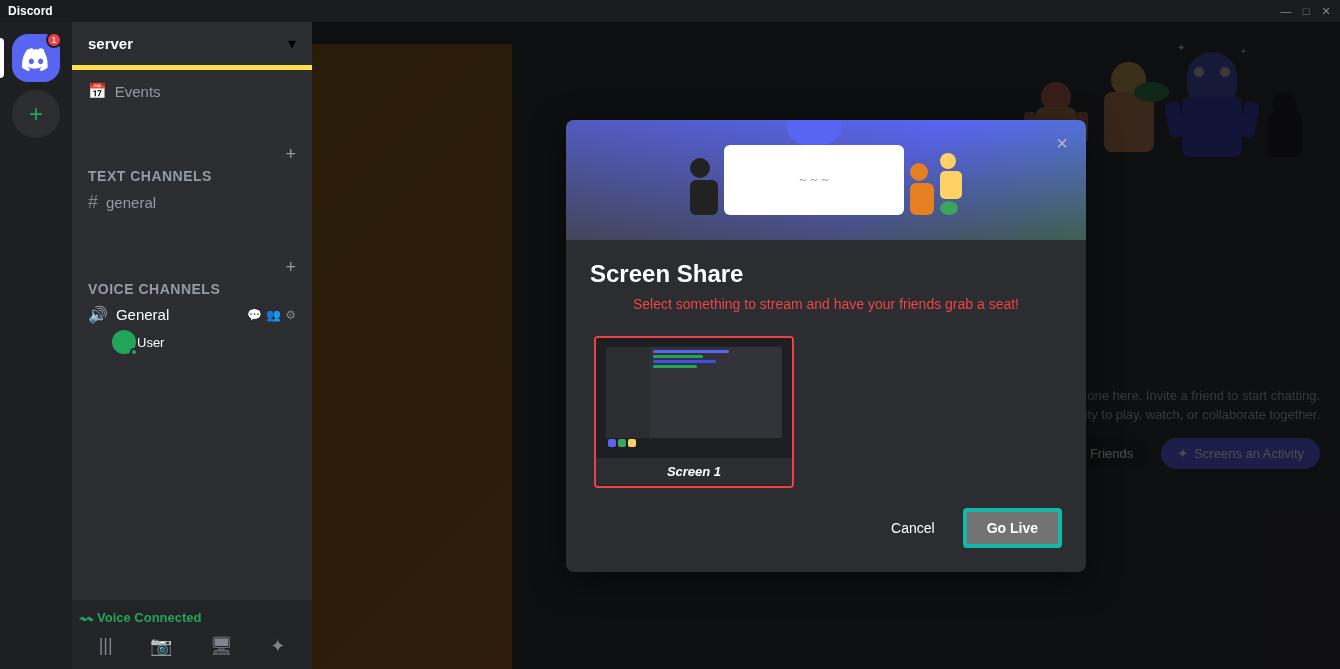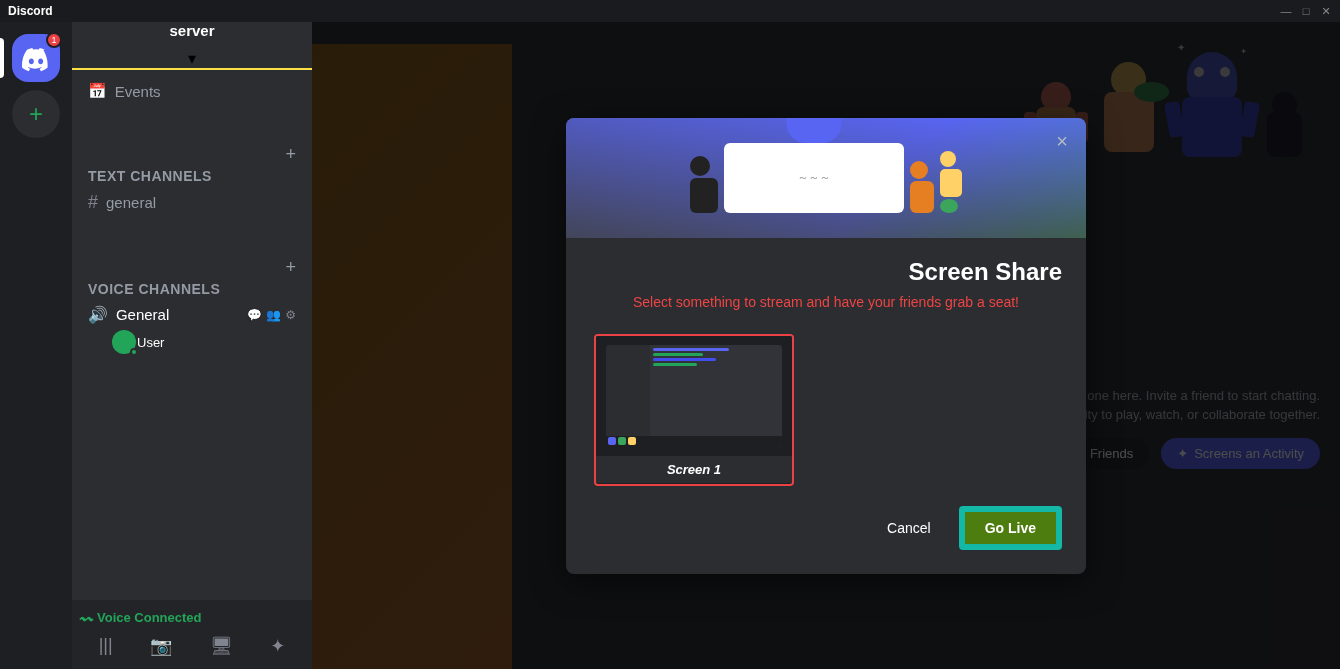--- a/index.html
+++ b/index.html
@@ -137,23 +137,22 @@
       display: flex;
       flex-direction: column;
       flex-shrink: 0;
     }
     .server-header {
       height: 48px;
       padding: 0 16px;
       display: flex;
       align-items: center;
       justify-content: space-between;
-      border-bottom: 2px solid #fde047;
-      cursor: pointer;
-      flex-direction: column;
+      border-bottom: 5px solid #fde047;
+      cursor: pointer;
     }
     .server-name {
       color: #fff;
       font-weight: 700;
       font-size: 15px;
     }
     .channel-section {
       padding: 16px 8px 4px 8px;
     }
     .channel-section-header {
@@ -322,21 +321,21 @@
       align-items: center;
       justify-content: center;
     }
     .modal-body {
       padding: 20px 24px 0;
     }
     .modal-title {
       color: #fff;
       font-size: 24px;
       font-weight: 700;
-      text-align: right;
+      text-align: left;
       margin-bottom: 8px;
     }
     .modal-subtitle {
       color: #ef4444;
       font-size: 14px;
       text-align: center;
       margin-bottom: 20px;
     }
 
     
@@ -466,22 +465,22 @@
     }
     .btn-cancel {
       background: none;
       border: none;
       color: #fff;
       font-size: 14px;
       cursor: pointer;
       padding: 8px 16px;
     }
     .btn-go-live {
-      background: #4d7c0f;
-      border: 6px solid #14b8a6;
+      background: #737373;
+      border: 4px solid #14b8a6;
       color: #fff;
       font-size: 14px;
       font-weight: 600;
       cursor: pointer;
       padding: 8px 20px;
       border-radius: 4px;
     }
 
     .channel-sidebar-content {
       flex: 1;

